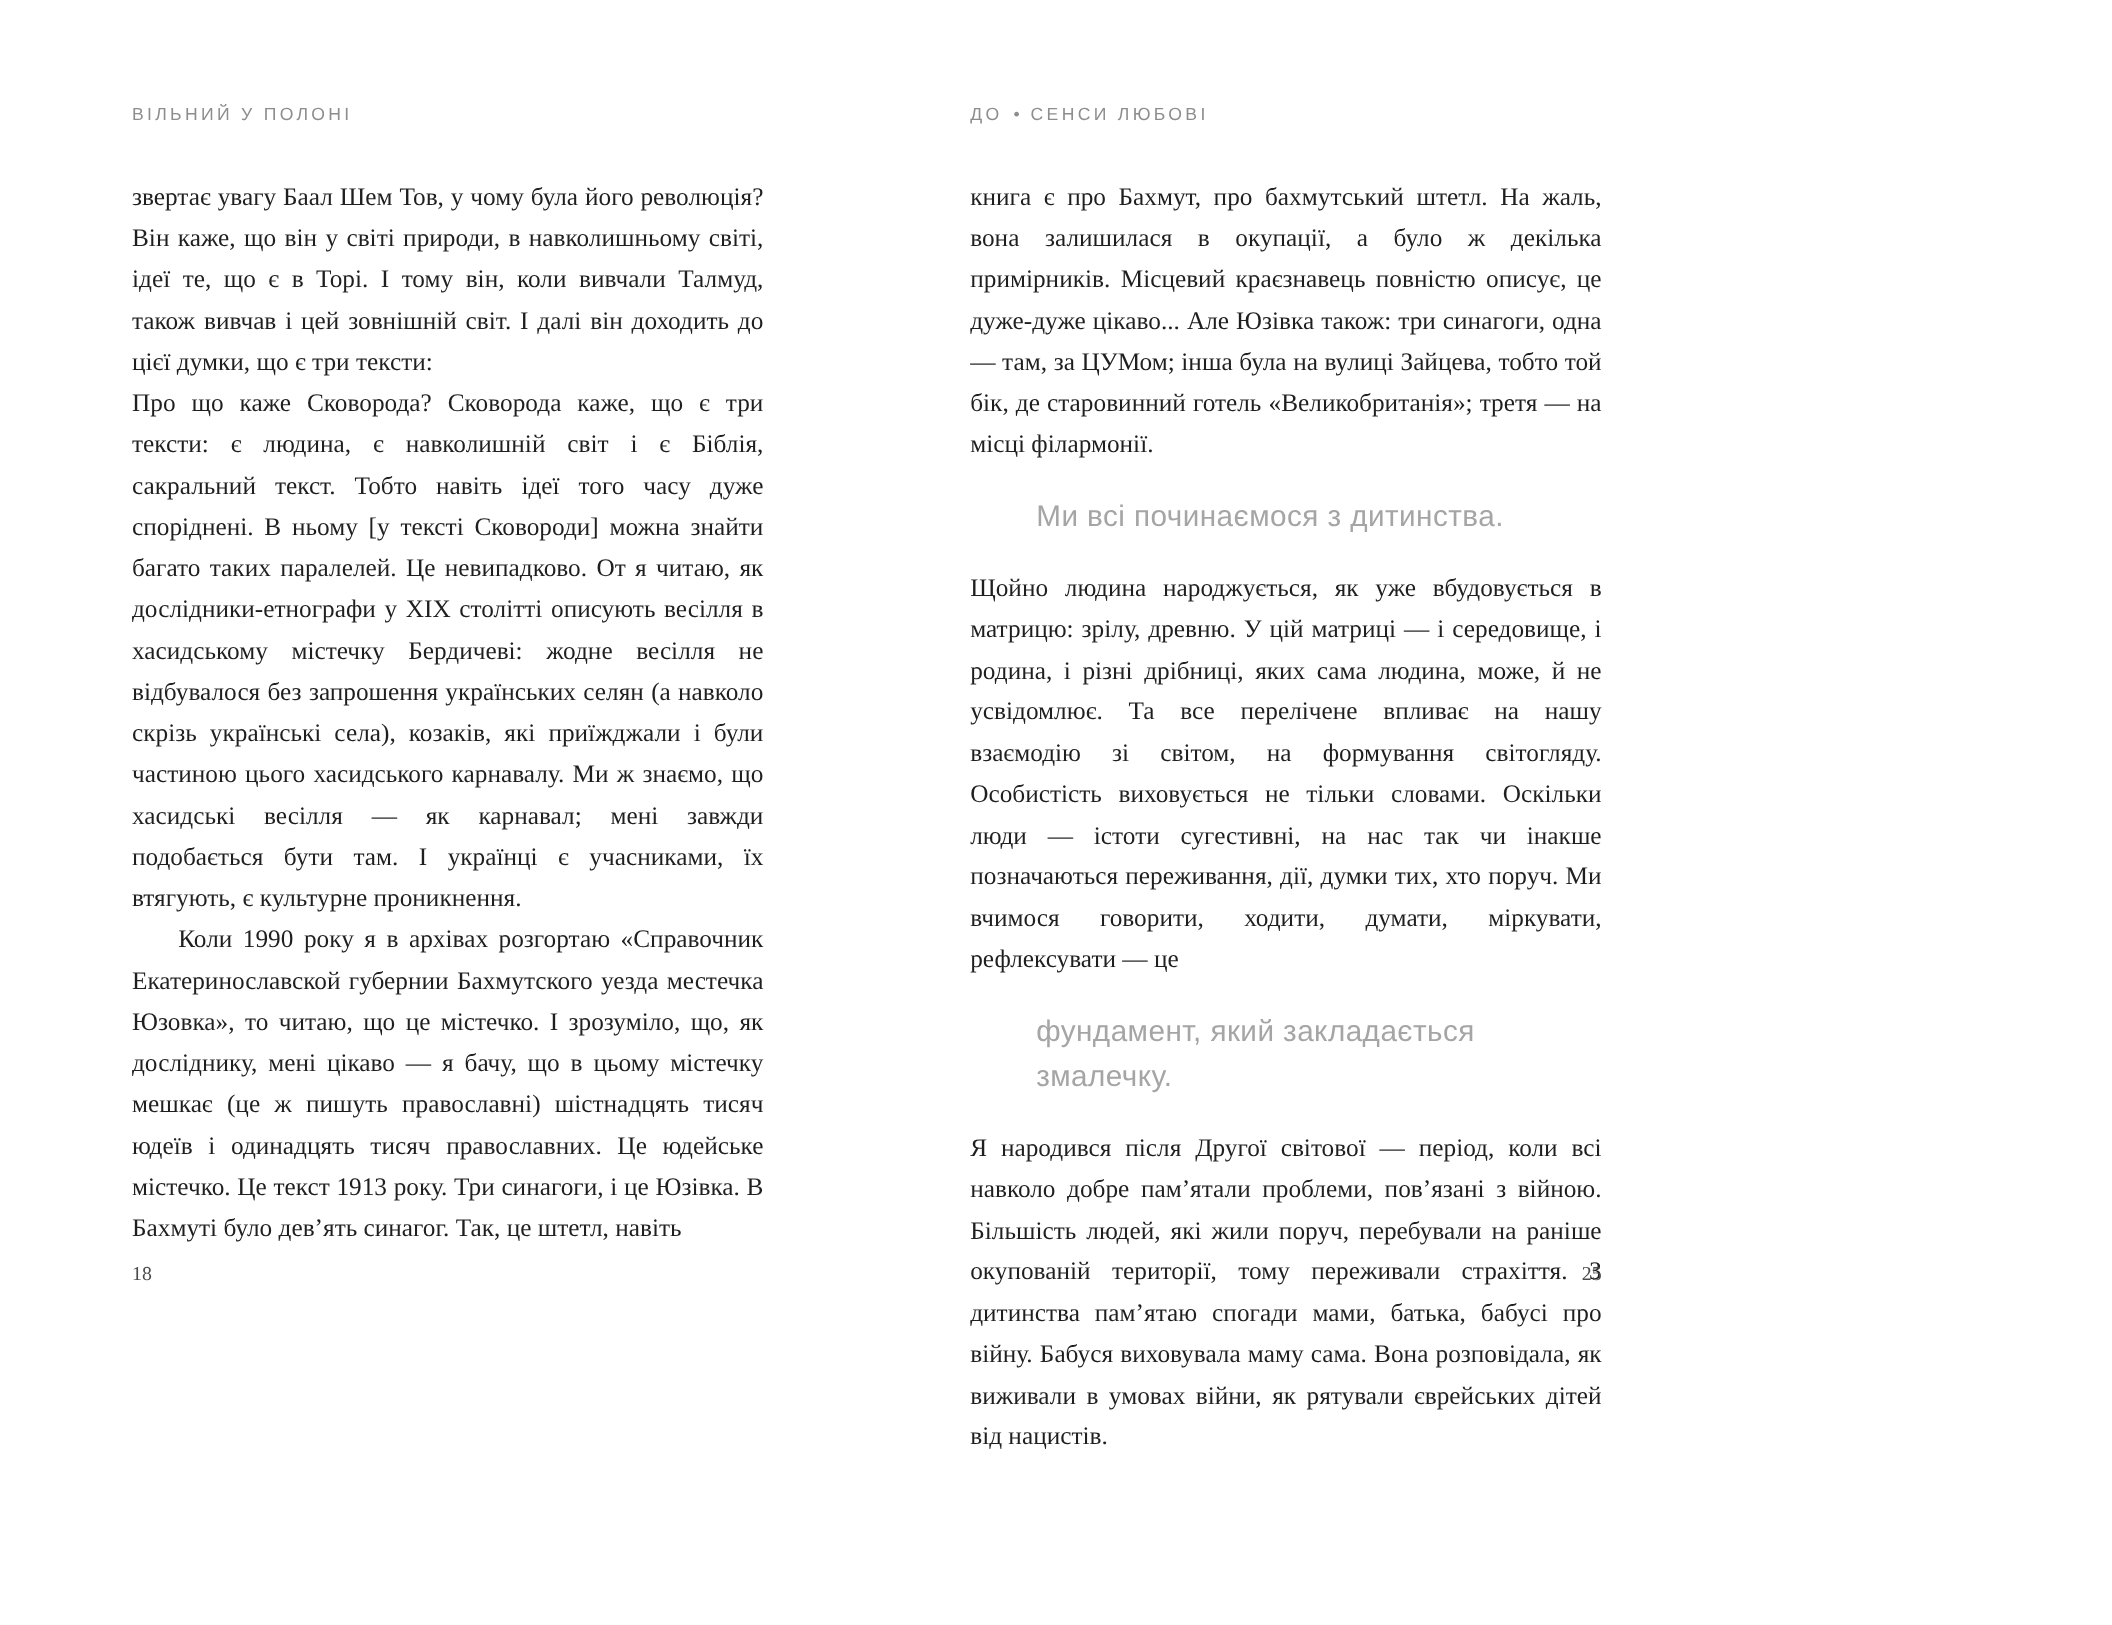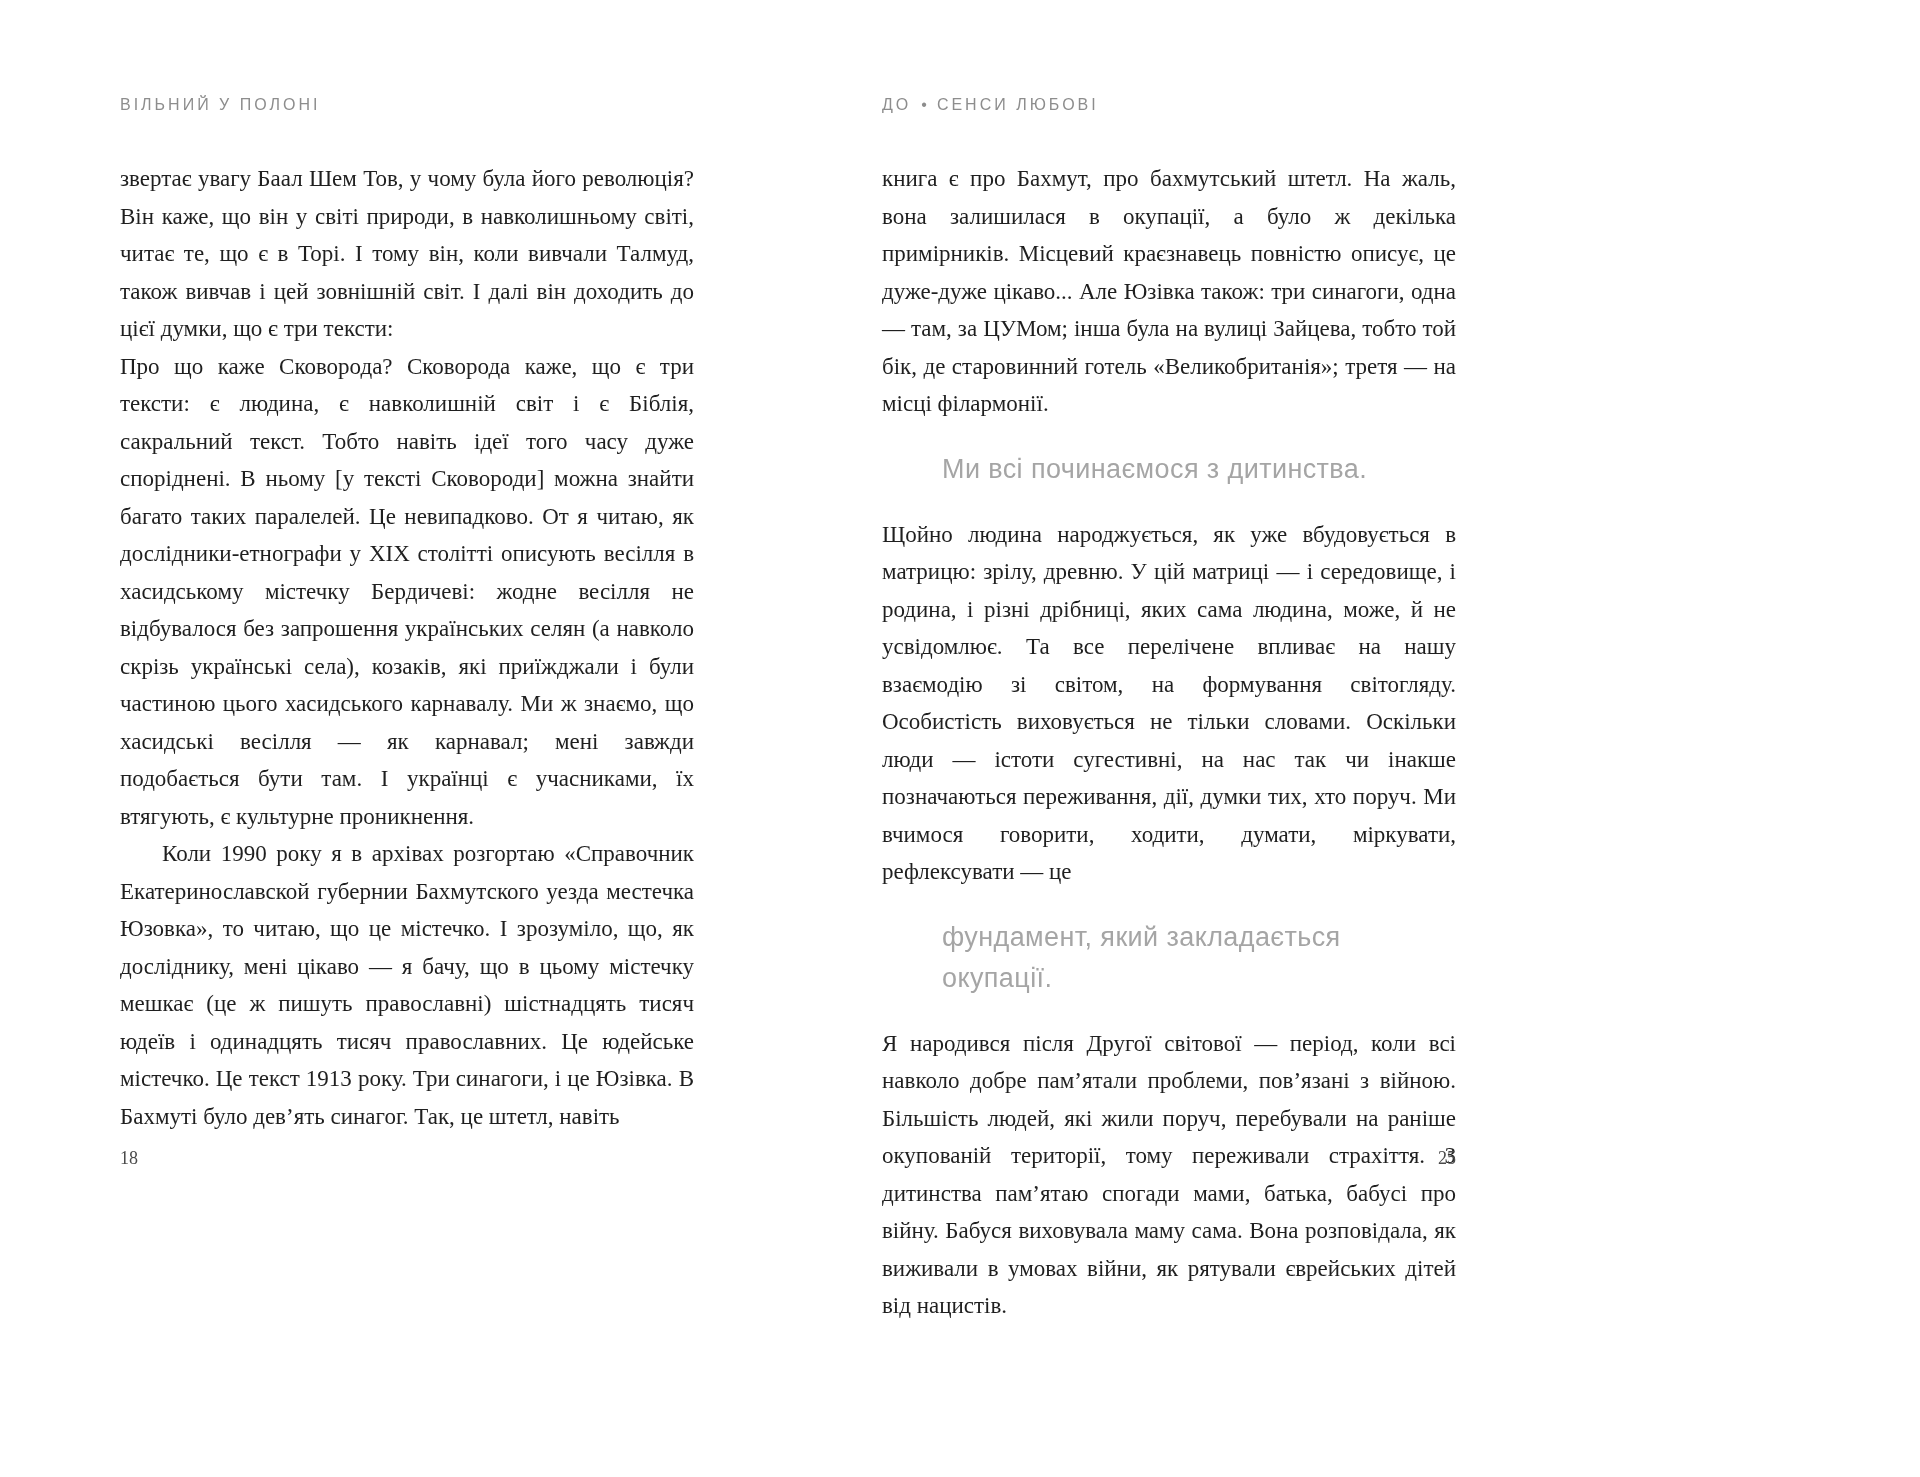--- a/index.html
+++ b/index.html
@@ -73,21 +73,21 @@
 </style>
 </head>
 <body>
 
 <div class="spread">
 
   <div class="page page-left">
     <div class="running-head">Вільний у полоні</div>
 
     <div class="body-text">
-      <p class="para">звертає увагу Баал Шем Тов, у чому була його революція? Він каже, що він у світі природи, в навколишньому світі, читає те, що є в Торі. І тому він, коли вивчали Талмуд, також вивчав і цей зовнішній світ. І далі він доходить до цієї думки, що є три тексти:</p>
+      <p class="para">звертає увагу Баал Шем Тов, у чому була його революція? Він каже, що він у світі природи, в навколишньому світі, ідеї те, що є в Торі. І тому він, коли вивчали Талмуд, також вивчав і цей зовнішній світ. І далі він доходить до цієї думки, що є три тексти:</p>
 
 
       <p class="para">Про що каже Сковорода? Сковорода каже, що є три тексти: є людина, є навколишній світ і є Біблія, сакральний текст. Тобто навіть ідеї того часу дуже споріднені. В ньому [у тексті Сковороди] можна знайти багато таких паралелей. Це невипадково. От я читаю, як дослідники-етнографи у XIX столітті описують весілля в хасидському містечку Бердичеві: жодне весілля не відбувалося без запрошення українських селян (а навколо скрізь українські села), козаків, які приїжджали і були частиною цього хасидського карнавалу. Ми ж знаємо, що хасидські весілля — як карнавал; мені завжди подобається бути там. І українці є учасниками, їх втягують, є культурне проникнення.</p>
 
       <p class="para indent">Коли 1990 року я в архівах розгортаю «Справочник Екатеринославской губернии Бахмутского уезда местечка Юзовка», то читаю, що це містечко. І зрозуміло, що, як досліднику, мені цікаво — я бачу, що в цьому містечку мешкає (це ж пишуть православні) шістнадцять тисяч юдеїв і одинадцять тисяч православних. Це юдейське містечко. Це текст 1913 року. Три синагоги, і це Юзівка. В Бахмуті було дев’ять синагог. Так, це штетл, навіть</p>
     </div>
 
     <div class="folio">18</div>
   </div>
 
@@ -97,21 +97,21 @@
     </div>
 
     <div class="body-text">
       <p class="para">книга є про Бахмут, про бахмутський штетл. На жаль, вона залишилася в окупації, а було ж декілька примірників. Місцевий краєзнавець повністю описує, це дуже-дуже цікаво... Але Юзівка також: три синагоги, одна — там, за ЦУМом; інша була на вулиці Зайцева, тобто той бік, де старовинний готель «Великобританія»; третя — на місці філармонії.</p>
 
       <div class="pullquote">Ми всі починаємося з дитинства.</div>
 
       <p class="para">Щойно людина народжується, як уже вбудовується в матрицю: зрілу, древню. У цій матриці — і середовище, і родина, і різні дрібниці, яких сама людина, може, й не усвідомлює. Та все перелічене впливає на нашу взаємодію зі світом, на формування світогляду. Особистість виховується не тільки словами. Оскільки люди — істоти сугестивні, на нас так чи інакше позначаються переживання, дії, думки тих, хто поруч. Ми вчимося говорити, ходити, думати, міркувати, рефлексувати — це</p>
 
       <div class="pullquote">фундамент, який закладається
-окупації.</div>
+змалечку.</div>
 
       <p class="para">Я народився після Другої світової — період, коли всі навколо добре пам’ятали проблеми, пов’язані з війною. Більшість людей, які жили поруч, перебували на раніше окупованій території, тому переживали страхіття. З дитинства пам’ятаю спогади мами, батька, бабусі про війну. Бабуся виховувала маму сама. Вона розповідала, як виживали в умовах війни, як рятували єврейських дітей від нацистів.</p>
     </div>
 
     <div class="folio">25</div>
   </div>
 
 </div>
 
 </body></html>

